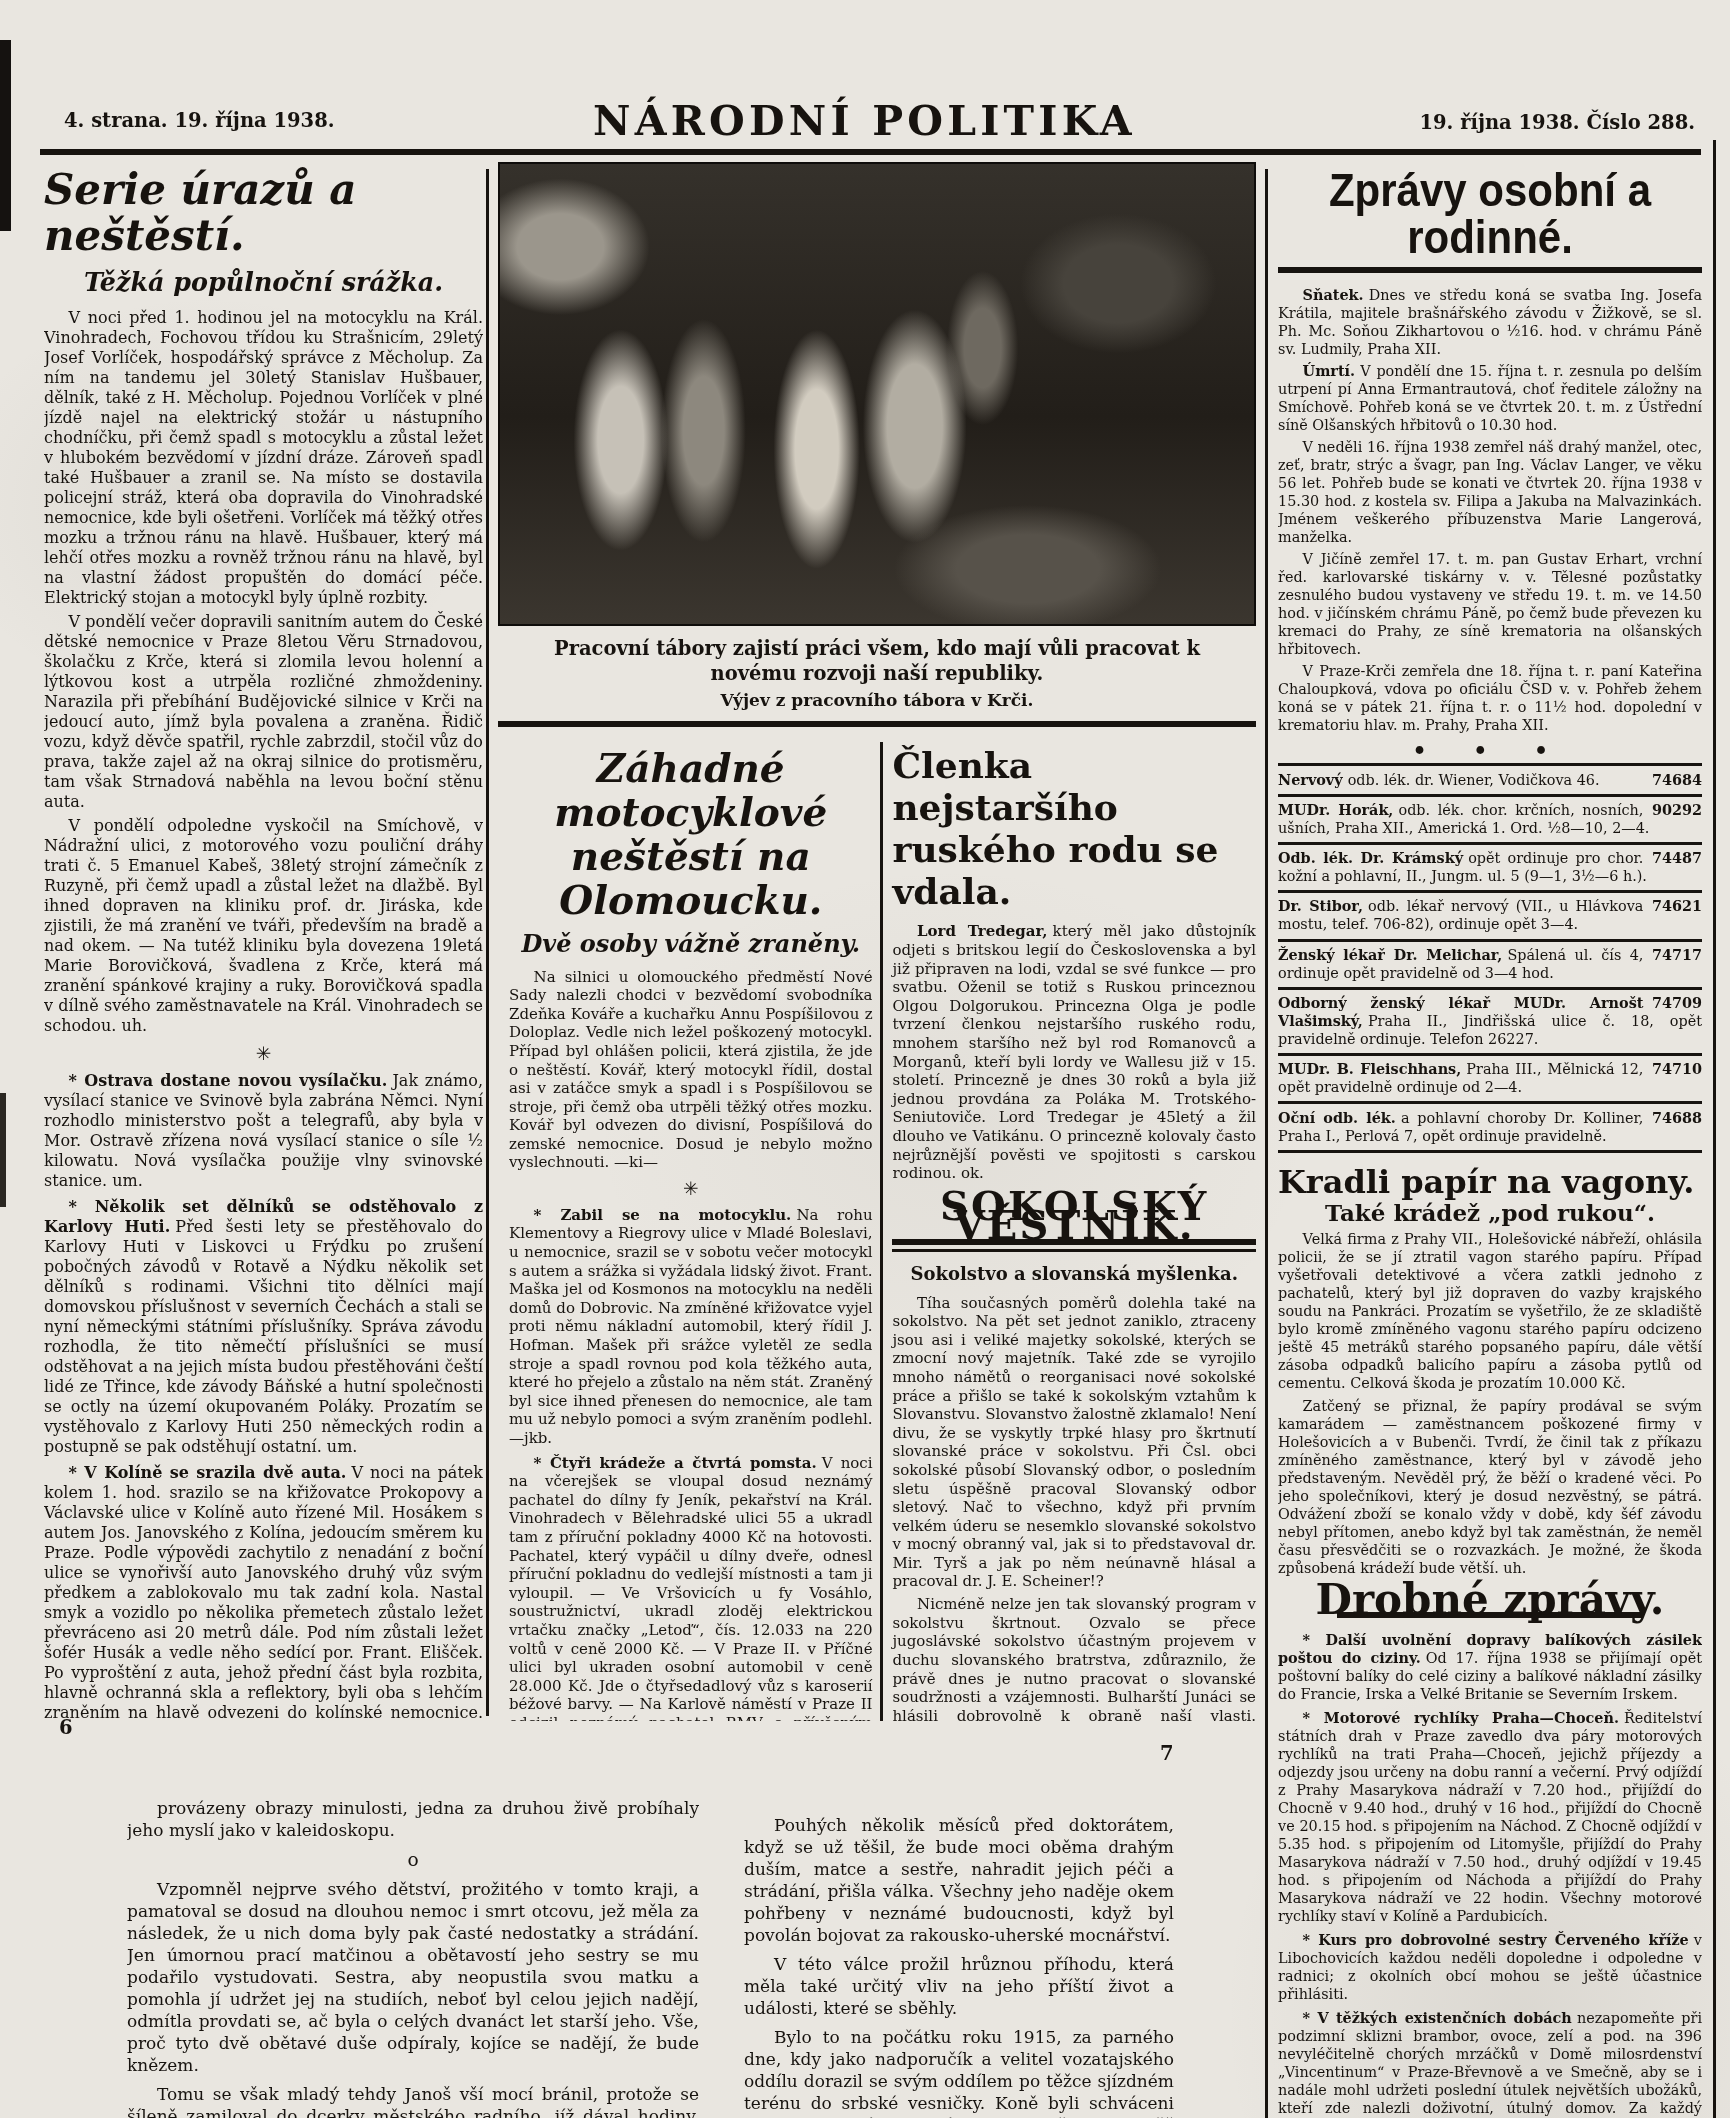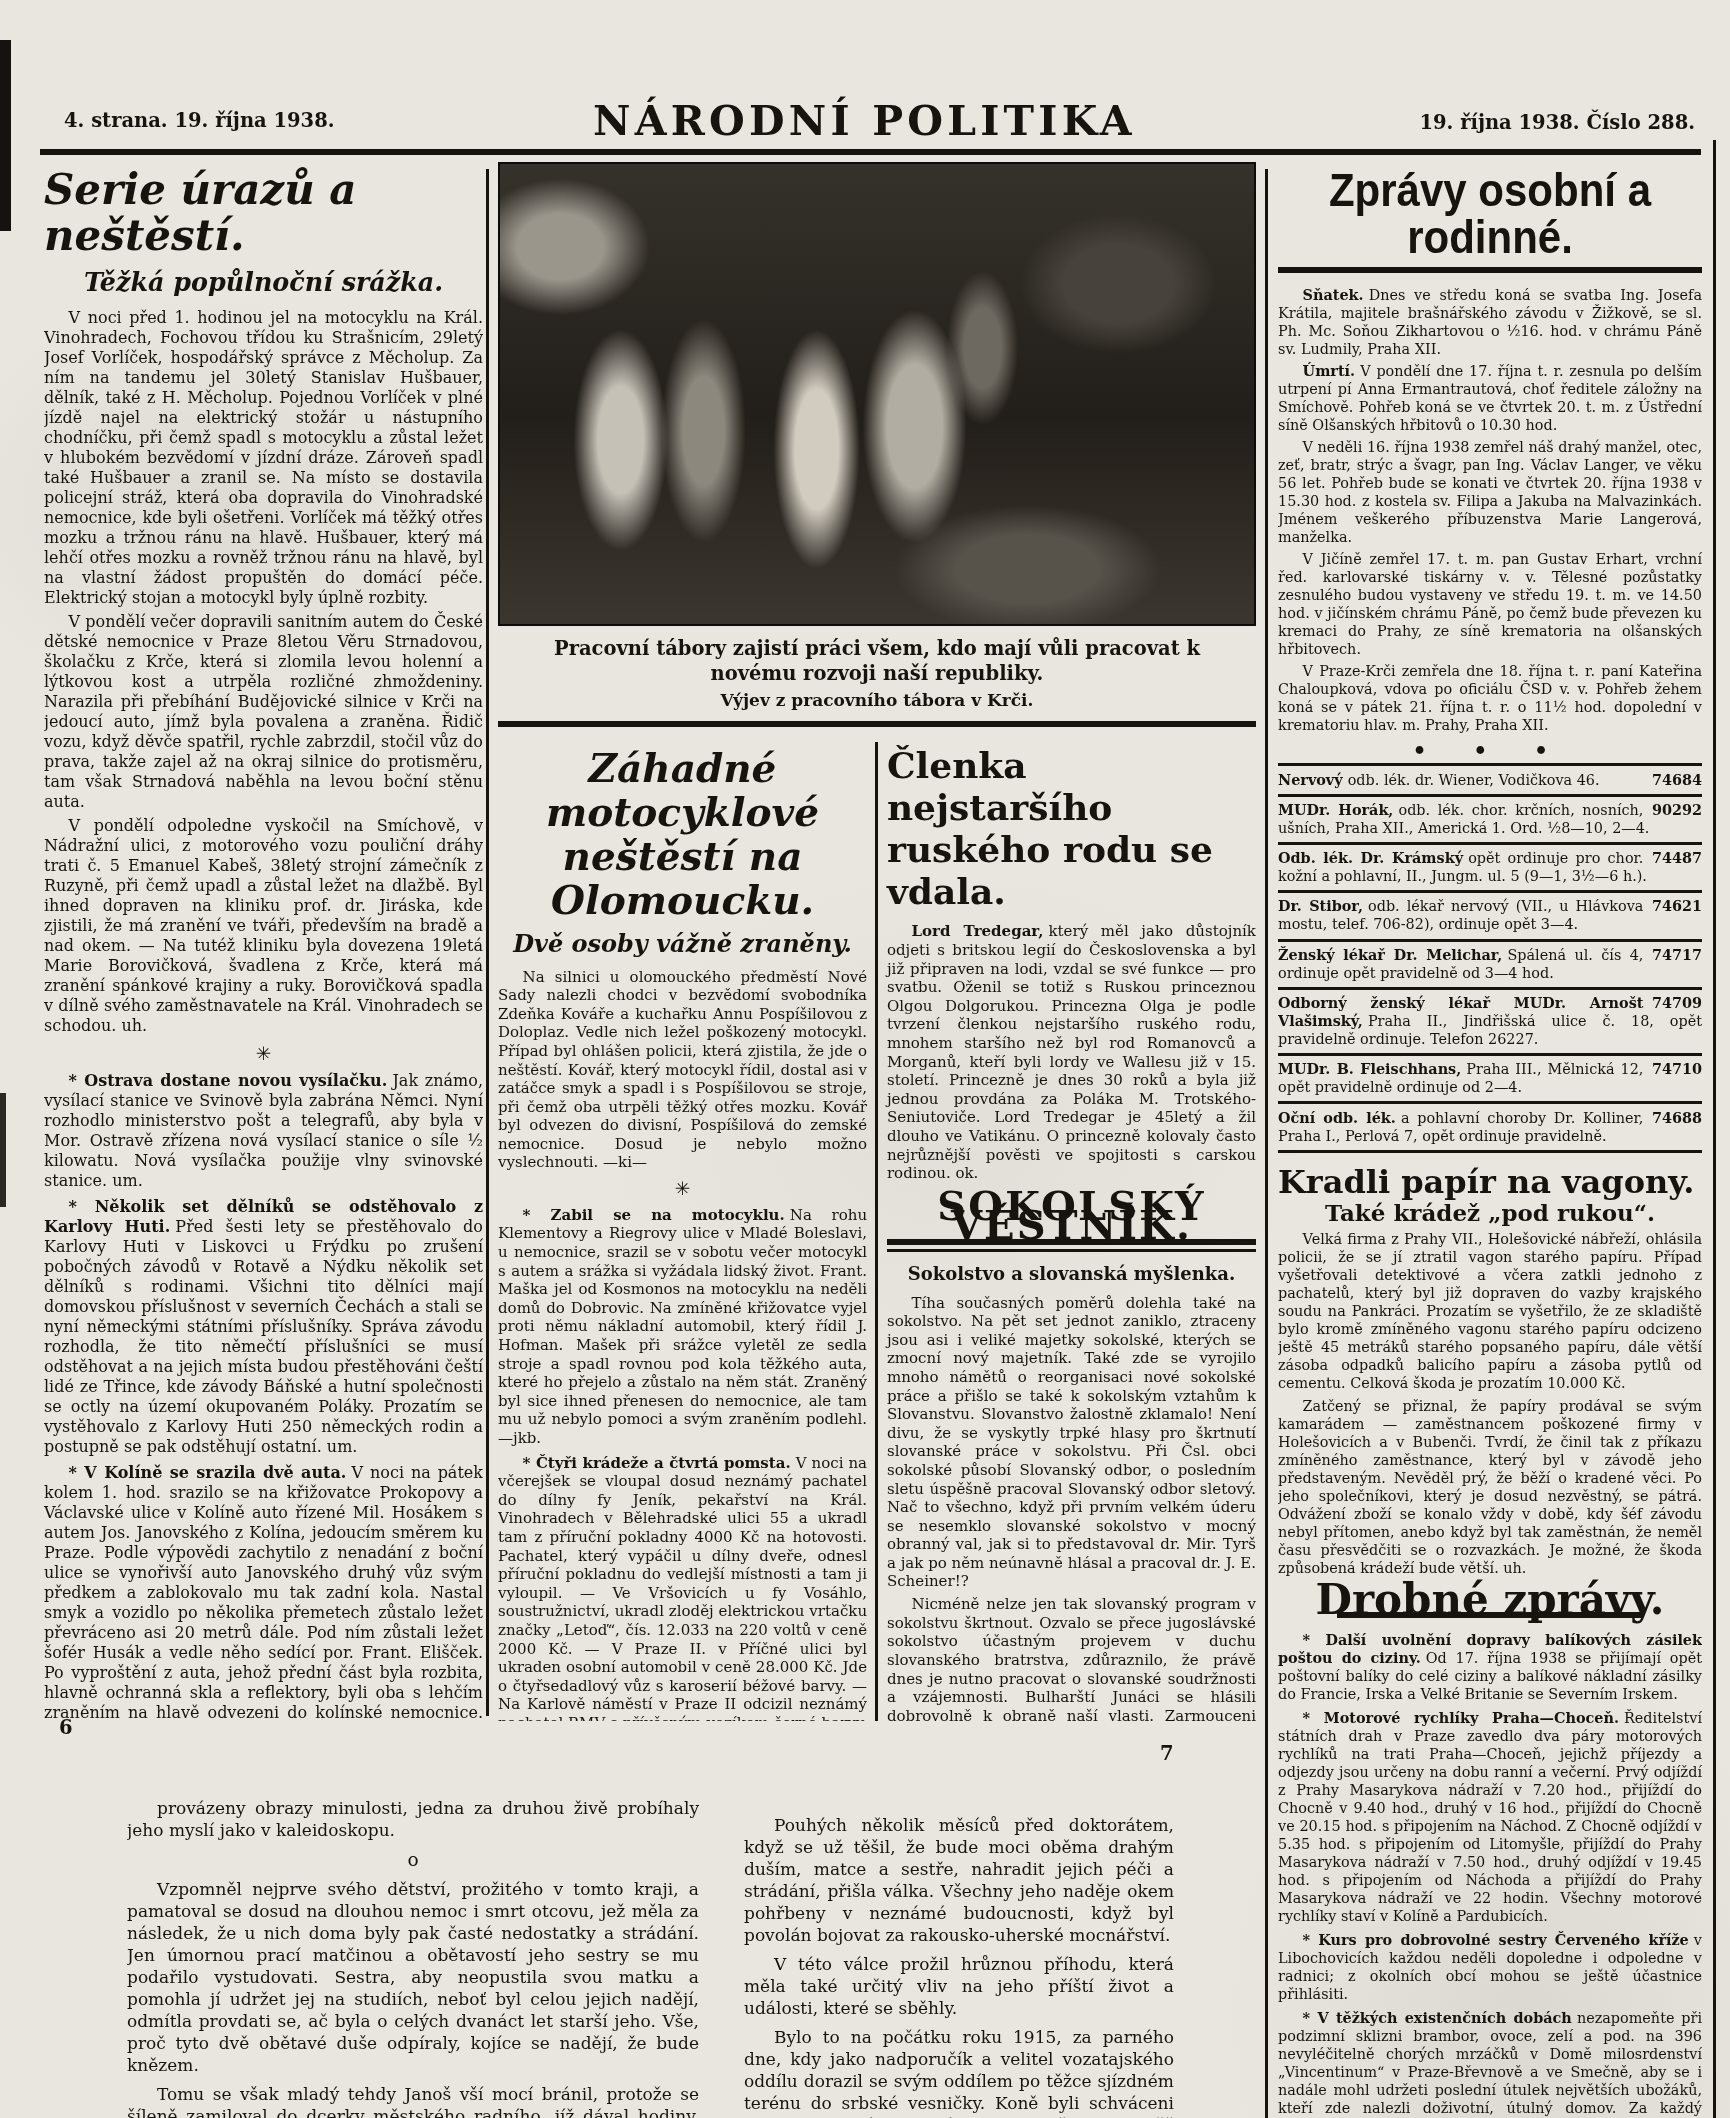--- a/index.html
+++ b/index.html
@@ -43,21 +43,21 @@
        radial-gradient(ellipse 72px 199px at 42% 62%, #d2ccc0 0 30%, transparent 60%),
        radial-gradient(ellipse 81px 182px at 55% 57%, #b2ada2 0 34%, transparent 64%),
        radial-gradient(ellipse 51px 110px at 64% 40%, #6e6960 0 36%, transparent 70%),
        radial-gradient(ellipse 136px 97px at 82% 26%, #47433c 0 40%, transparent 72%),
        radial-gradient(ellipse 144px 110px at 8% 18%, #9b968c 0 30%, transparent 62%),
        radial-gradient(ellipse 178px 85px at 70% 88%, #57524a 0 40%, transparent 75%),
        linear-gradient(180deg,#35312b 0%,#221e19 55%,#3b362f 100%);}
   .caption-main{font-size:19.5px;line-height:24.6px;font-weight:bold;text-align:center;margin:11px 12.7px 2.5px 12.7px;}
   .caption-sub{font-size:17px;font-weight:bold;text-align:center;margin:4.2px 0 10.2px 0;}
   .caption-rule{height:6.8px;background:#17130f;margin:2.5px 0 14.4px 0;}
-  .mid-cols{display:flex;}
+  .mid-cols{display:flex;margin-left:11px;}
   .subcol{width:371px;font-size:15px;line-height:18.6px;text-align:justify;overflow:hidden;}
   .subcol-a{padding-right:7.6px;}
   .subcol-b{border-left:3px solid #17130f;padding-left:9.3px;}
   .headline-2{font-size:39px;line-height:44px;font-weight:bold;font-style:italic;text-align:center;text-indent:0;margin:4.2px 0 7.6px 0;}
   .subhead-2{font-size:24px;line-height:27px;font-weight:bold;font-style:italic;text-align:center;text-indent:0;margin:0 0 11px 0;}
   .headline-3{font-size:36px;line-height:42px;font-weight:bold;text-align:left;text-indent:0;margin:2.5px 0 10.2px 0;}
   .sokol-title{font-size:40px;font-weight:bold;letter-spacing:2.1px;text-align:center;text-indent:0;margin:14.4px 0 5.1px 0;}
   .sokol-rule{height:12.7px;border-top:6.4px solid #17130f;border-bottom:3.4px solid #17130f;box-sizing:border-box;margin-bottom:12.7px;}
   .subhead-3{font-size:18px;font-weight:bold;text-align:center;text-indent:0;margin:0 0 10.2px 0;}
 
@@ -146,21 +146,21 @@
 
       </div>
     </div>
   </section>
 
   <section class="abs col col-right">
     <h1 class="zpravy-title">Zprávy osobní a rodinné.</h1>
     <div class="zpravy-rule"></div>
     <div>
         <p class="para"><b class="lead">Sňatek.</b><span>Dnes ve středu koná se svatba Ing. Josefa Krátila, majitele brašnářského závodu v Žižkově, se sl. Ph. Mc. Soňou Zikhartovou o ½16. hod. v chrámu Páně sv. Ludmily, Praha XII.</span></p>
-        <p class="para"><b class="lead">Úmrtí.</b><span>V pondělí dne 17. října t. r. zesnula po delším utrpení pí Anna Ermantrautová, choť ředitele záložny na Smíchově. Pohřeb koná se ve čtvrtek 20. t. m. z Ústřední síně Olšanských hřbitovů o 10.30 hod.</span></p>
+        <p class="para"><b class="lead">Úmrtí.</b><span>V pondělí dne 15. října t. r. zesnula po delším utrpení pí Anna Ermantrautová, choť ředitele záložny na Smíchově. Pohřeb koná se ve čtvrtek 20. t. m. z Ústřední síně Olšanských hřbitovů o 10.30 hod.</span></p>
         <p class="para"><span>V neděli 16. října 1938 zemřel náš drahý manžel, otec, zeť, bratr, strýc a švagr, pan Ing. Václav Langer, ve věku 56 let. Pohřeb bude se konati ve čtvrtek 20. října 1938 v 15.30 hod. z kostela sv. Filipa a Jakuba na Malvazinkách. Jménem veškerého příbuzenstva Marie Langerová, manželka.</span></p>
         <p class="para"><span>V Jičíně zemřel 17. t. m. pan Gustav Erhart, vrchní řed. karlovarské tiskárny v. v. Tělesné pozůstatky zesnulého budou vystaveny ve středu 19. t. m. ve 14.50 hod. v jičínském chrámu Páně, po čemž bude převezen ku kremaci do Prahy, ze síně krematoria na olšanských hřbitovech.</span></p>
         <p class="para"><span>V Praze-Krči zemřela dne 18. října t. r. paní Kateřina Chaloupková, vdova po oficiálu ČSD v. v. Pohřeb žehem koná se v pátek 21. října t. r. o 11½ hod. dopolední v krematoriu hlav. m. Prahy, Praha XII.</span></p>
       </div>
     <p class="dots">• • •</p>
     <div>
         <p class="para doc"><span class="adnum">74684</span><b class="lead">Nervový</b><span>odb. lék. dr. Wiener, Vodičkova 46.</span></p>
         <p class="para doc"><span class="adnum">90292</span><b class="lead">MUDr. Horák,</b><span>odb. lék. chor. krčních, nosních, ušních, Praha XII., Americká 1. Ord. ½8—10, 2—4.</span></p>
         <p class="para doc"><span class="adnum">74487</span><b class="lead">Odb. lék. Dr. Krámský</b><span>opět ordinuje pro chor. kožní a pohlavní, II., Jungm. ul. 5 (9—1, 3½—6 h.).</span></p>
         <p class="para doc"><span class="adnum">74621</span><b class="lead">Dr. Stibor,</b><span>odb. lékař nervový (VII., u Hlávkova mostu, telef. 706-82), ordinuje opět 3—4.</span></p>

